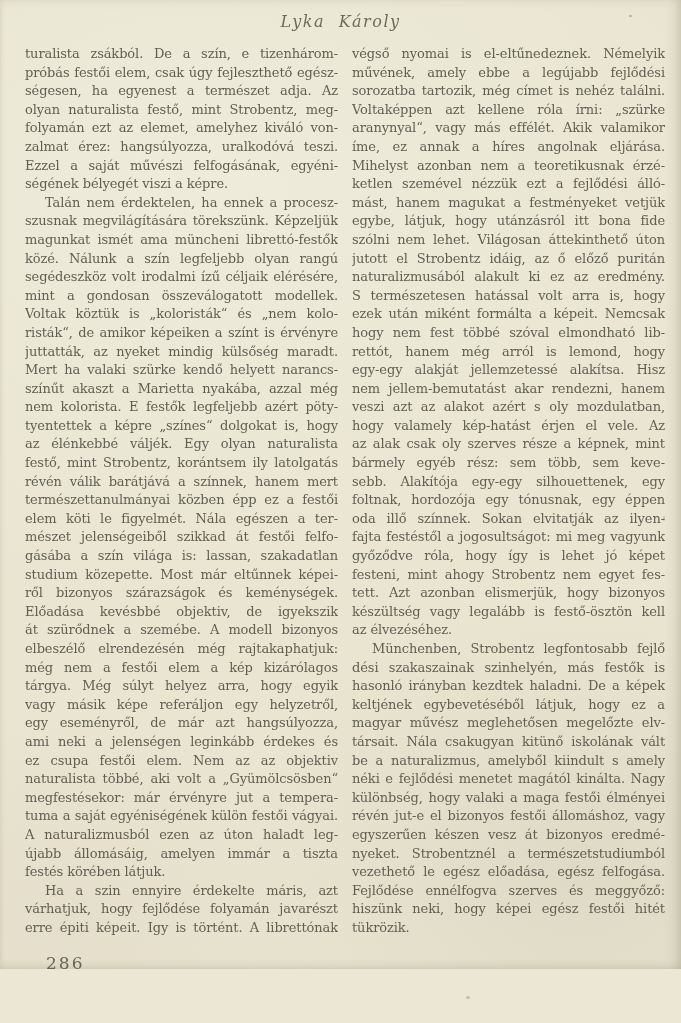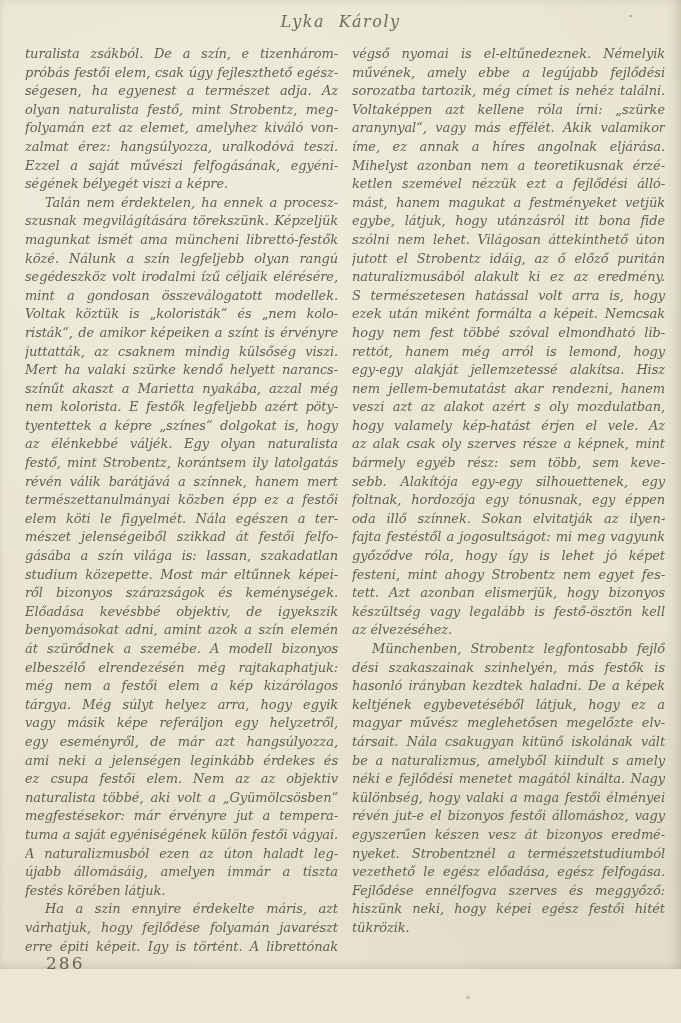--- a/index.html
+++ b/index.html
@@ -22,21 +22,21 @@
   .running-head{
     position:absolute;top:12px;left:0;width:100%;
     text-align:center;font-style:italic;
     font-size:16px;color:#6e6c5d;
     letter-spacing:1.5px;word-spacing:7px;
   }
   .columns{
     position:absolute;top:45px;left:25px;right:16px;
     display:flex;gap:14px;
   }
-  .column{flex:1 1 0;min-width:0;font-style:italic;}
+  .column{flex:1 1 0;min-width:0;}
   .line{
     font-size:13px;color:#605f53;
     letter-spacing:-0.1px;
     height:18.6px;line-height:18.6px;overflow:hidden;
     text-align:justify;text-align-last:justify;-moz-text-align-last:justify;
   }
   .p-start{text-indent:20px;}
   .p-end{text-align-last:left;-moz-text-align-last:left;}
   .pagenum{
     position:absolute;left:46px;top:953px;
@@ -64,36 +64,35 @@
         <div class="line">Ezzel a saját művészi felfogásának, egyéni-</div>
         <div class="line p-end">ségének bélyegét viszi a képre.</div>
         <div class="line p-start">Talán nem érdektelen, ha ennek a procesz-</div>
         <div class="line">szusnak megvilágítására törekszünk. Képzeljük</div>
         <div class="line">magunkat ismét ama müncheni librettó-festők</div>
         <div class="line">közé. Nálunk a szín legfeljebb olyan rangú</div>
         <div class="line">segédeszköz volt irodalmi ízű céljaik elérésére,</div>
         <div class="line">mint a gondosan összeválogatott modellek.</div>
         <div class="line">Voltak köztük is „koloristák“ és „nem kolo-</div>
         <div class="line">risták“, de amikor képeiken a színt is érvényre</div>
-        <div class="line">juttatták, az csaknem mindig külsőség viszi.</div>
+        <div class="line">juttatták, az nyeket mindig külsőség maradt.</div>
         <div class="line">Mert ha valaki szürke kendő helyett narancs-</div>
         <div class="line">színűt akaszt a Marietta nyakába, azzal még</div>
         <div class="line">nem kolorista. E festők legfeljebb azért pöty-</div>
         <div class="line">tyentettek a képre „színes“ dolgokat is, hogy</div>
         <div class="line">az élénkebbé váljék. Egy olyan naturalista</div>
         <div class="line">festő, mint Strobentz, korántsem ily latolgatás</div>
         <div class="line">révén válik barátjává a színnek, hanem mert</div>
         <div class="line">természettanulmányai közben épp ez a festői</div>
         <div class="line">elem köti le figyelmét. Nála egészen a ter-</div>
         <div class="line">mészet jelenségeiből szikkad át festői felfo-</div>
         <div class="line">gásába a szín világa is: lassan, szakadatlan</div>
         <div class="line">studium közepette. Most már eltűnnek képei-</div>
         <div class="line">ről bizonyos szárazságok és keménységek.</div>
         <div class="line">Előadása kevésbbé objektiv, de igyekszik</div>
-        <div class="line">benyomásokat adni, amint azok a szín elemén</div>
         <div class="line">át szürődnek a szemébe. A modell bizonyos</div>
         <div class="line">elbeszélő elrendezésén még rajtakaphatjuk:</div>
         <div class="line">még nem a festői elem a kép kizárólagos</div>
         <div class="line">tárgya. Még súlyt helyez arra, hogy egyik</div>
         <div class="line">vagy másik képe referáljon egy helyzetről,</div>
         <div class="line">egy eseményről, de már azt hangsúlyozza,</div>
         <div class="line">ami neki a jelenségen leginkább érdekes és</div>
         <div class="line">ez csupa festői elem. Nem az az objektiv</div>
         <div class="line">naturalista többé, aki volt a „Gyümölcsösben“</div>
         <div class="line">megfestésekor: már érvényre jut a tempera-</div>

